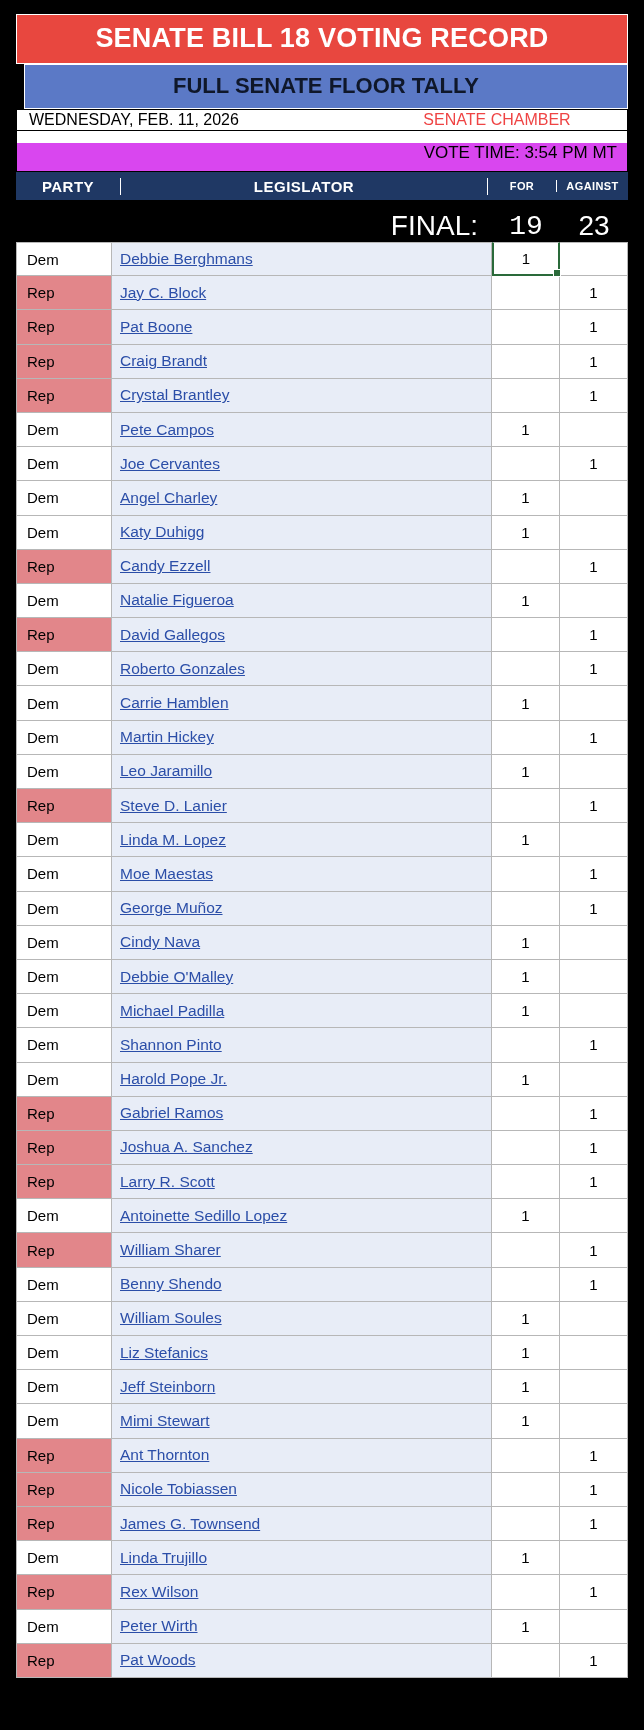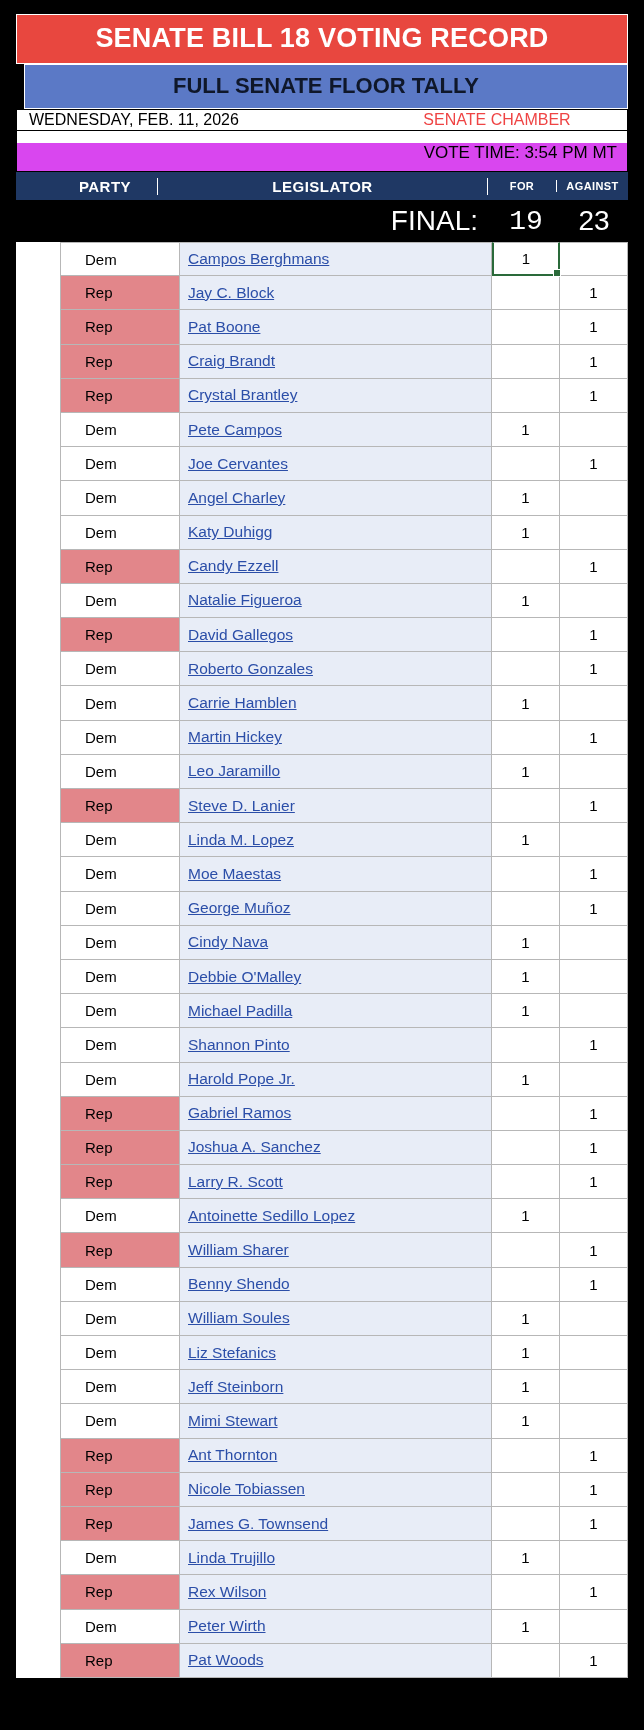--- a/index.html
+++ b/index.html
@@ -102,21 +102,20 @@
   }
 
   
   .col-header {
     display: flex;
     background: #1f3864;
     color: #ffffff;
     height: 28px;
     align-items: center;
     box-sizing: border-box;
-    padding-left: 37px;
   }
   .ch-party {
     width: 104px;
     text-align: center;
     font-size: 15px;
     font-weight: bold;
     letter-spacing: 0.5px;
   }
   .ch-legislator {
     flex: 1;
@@ -142,21 +141,21 @@
     font-weight: bold;
     letter-spacing: 0.4px;
     border-left: 1px solid #ffffff;
     box-sizing: border-box;
   }
 
   
   .final-row {
     display: flex;
     height: 42px;
-    align-items: center;
+    align-items: flex-end;
     background: #000000;
     color: #ffffff;
   }
   .final-label {
     flex: 1;
     text-align: right;
     font-size: 28px;
     padding-right: 14px;
   }
   .final-for {
@@ -175,30 +174,29 @@
   .rows {
     background: #ffffff;
   }
   .row {
     display: flex;
     height: 34.2px;
     align-items: stretch;
     box-sizing: border-box;
   }
   .cell-party {
-    width: 120px;
+    width: 96px;
     box-sizing: border-box;
     border: 1px solid #b7b7b7;
     border-top: none;
     display: flex;
     align-items: center;
-    padding-left: 24px;
+    padding-left: 10px;
     font-size: 15px;
     color: #000000;
-    margin-left: 44px;
   }
   .row:first-child .cell-party,
   .row:first-child .cell-name,
   .row:first-child .cell-for,
   .row:first-child .cell-against { border-top: 1px solid #b7b7b7; }
 
   .party-dem { background: #ffffff; }
   .party-rep { background: #e2868a; }
 
   .cell-name {
@@ -280,21 +278,21 @@
     <div class="final-row">
       <div class="final-label">FINAL:</div>
       <div class="final-for">19</div>
       <div class="final-against">23</div>
     </div>
 
     <div class="rows" id="rows-container">
         <div class="row">
           <div class="cell-party party-dem">Dem</div>
           <div class="cell-name">
-            <span>Campos Berghmans</span>
+            <span>Debbie Berghmans</span>
           </div>
           <div class="cell-for selected">1</div>
           <div class="cell-against"></div>
         </div>
         <div class="row">
           <div class="cell-party party-rep">Rep</div>
           <div class="cell-name">
             <span>Jay C. Block</span>
           </div>
           <div class="cell-for"></div>

